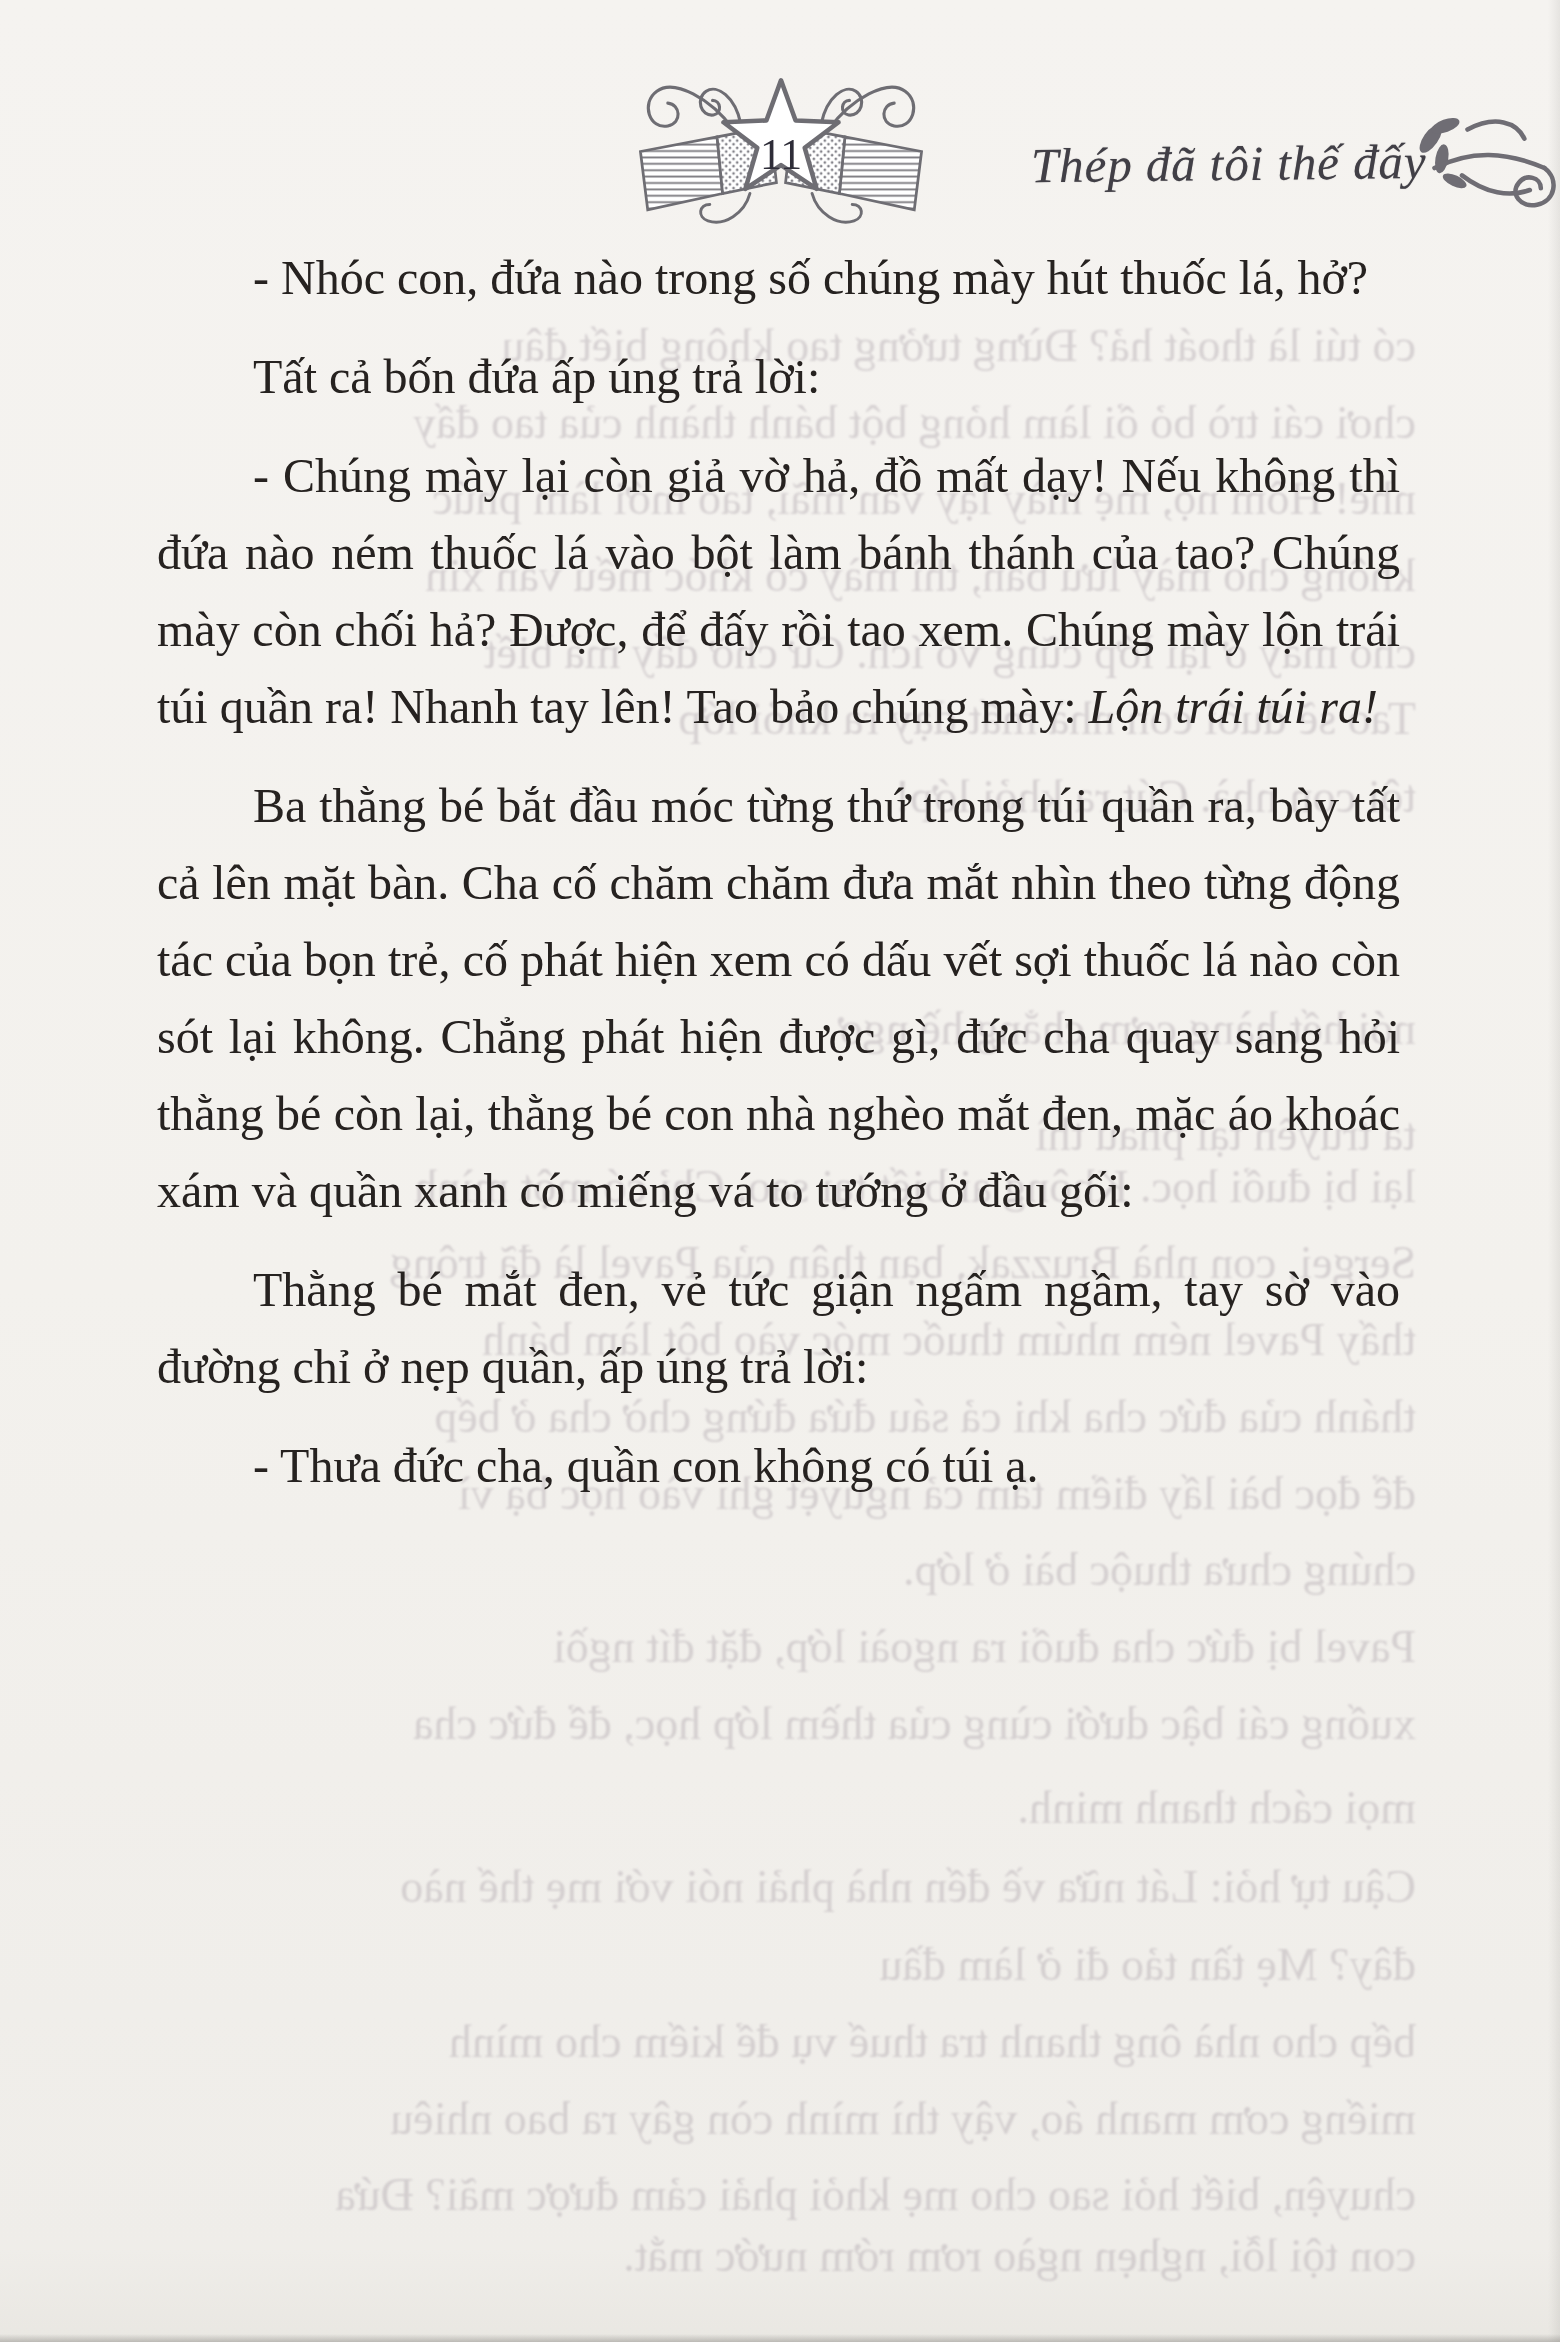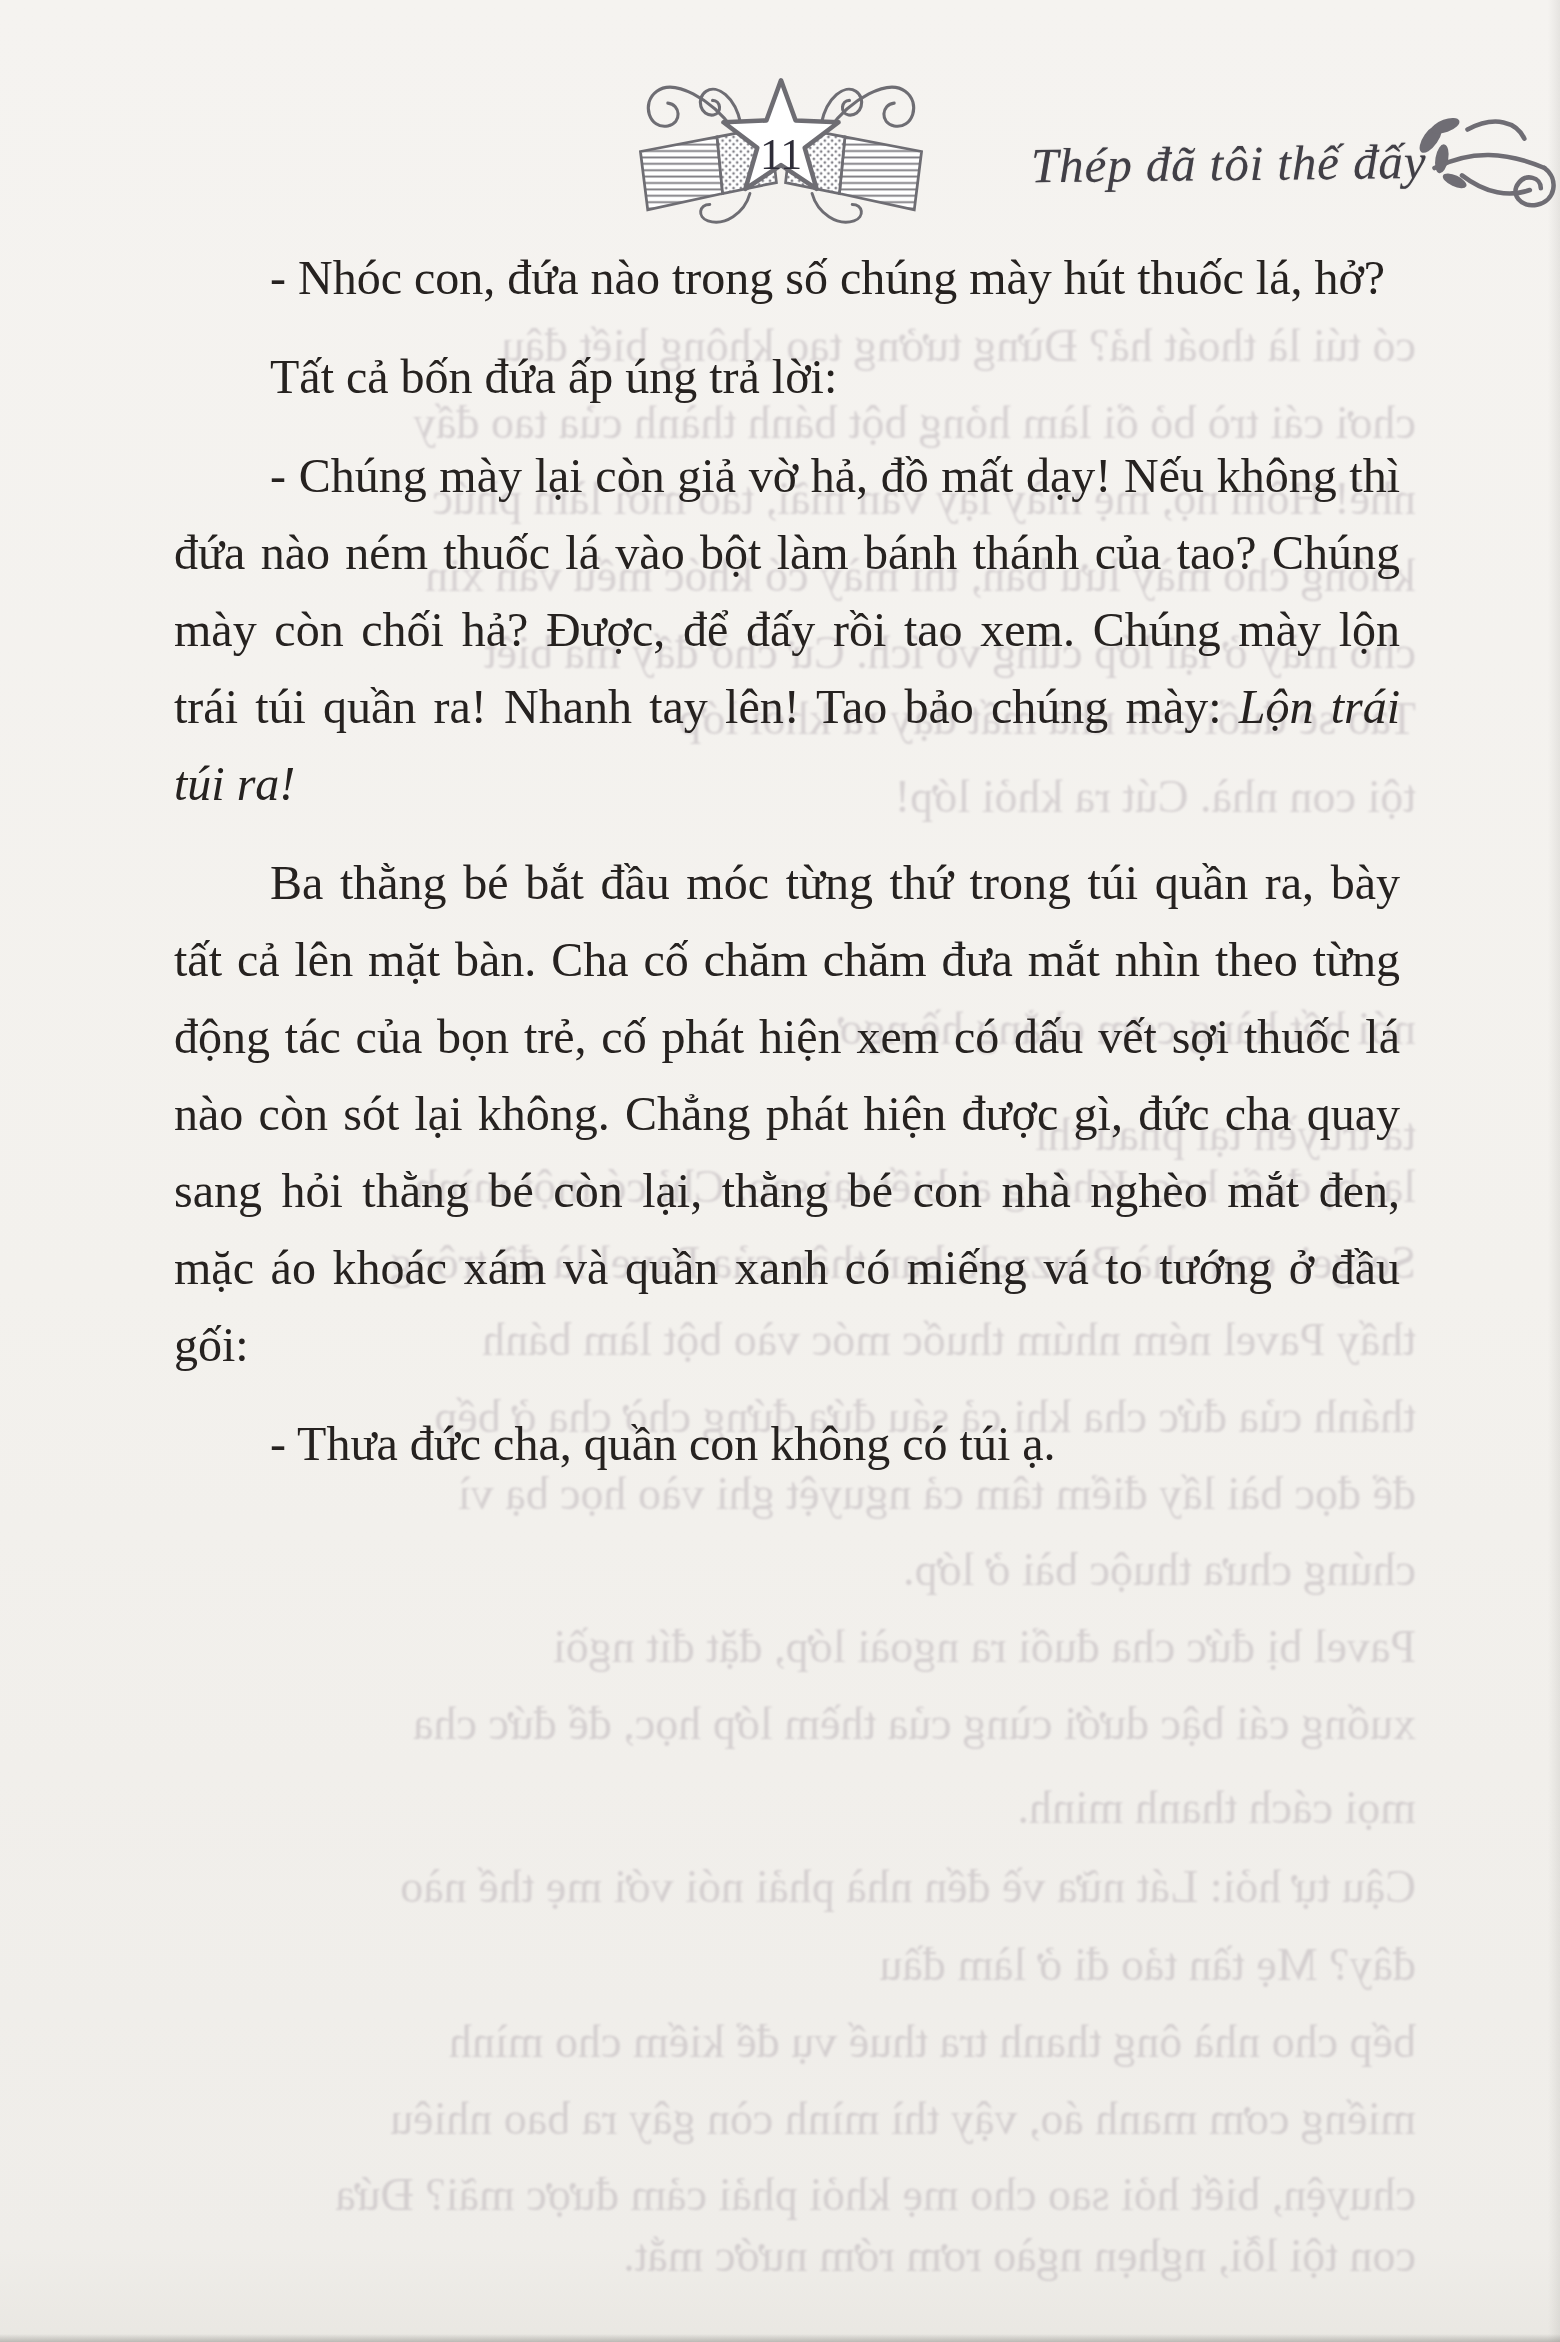--- a/index.html
+++ b/index.html
@@ -55,21 +55,21 @@
   }
   .flourish{position:absolute;left:1407px;top:102px;width:154px;height:121px;z-index:3;}
 
   
   .text-block{
     position:absolute;left:157px;top:239px;width:1243px;z-index:2;
     font-size:48px;line-height:77px;color:#262220;
     text-align:justify;
   }
   .text-block p{
-    margin:0 0 22px 17px;text-indent:96px;
+    margin:0 0 22px 0;text-indent:96px;
   }
   .text-block i{}
 </style>
 </head>
 <body>
 
 <div id="page">
 
   <div class="bleed-layer">
       <div class="bleed-line" style="top: 318px;">có túi là thoát hả? Đừng tưởng tao không biết đâu</div>
@@ -159,19 +159,20 @@
         <path d="M 60,80 C 86,100 112,104 134,96"></path>
       </g>
     </svg>
   </div>
 
   <div class="text-block">
     <p><span>- Nhóc con, đứa nào trong số chúng mày hút thuốc lá, hở?</span></p>
     <p><span>Tất cả bốn đứa ấp úng trả lời:</span></p>
     <p><span>- Chúng mày lại còn giả vờ hả, đồ mất dạy! Nếu không thì đứa nào ném thuốc lá vào bột làm bánh thánh của tao? Chúng mày còn chối hả? Được, để đấy rồi tao xem. Chúng mày lộn trái túi quần ra! Nhanh tay lên! Tao bảo chúng mày: </span><i>Lộn trái túi ra!</i></p>
     <p><span>Ba thằng bé bắt đầu móc từng thứ trong túi quần ra, bày tất cả lên mặt bàn. Cha cố chăm chăm đưa mắt nhìn theo từng động tác của bọn trẻ, cố phát hiện xem có dấu vết sợi thuốc lá nào còn sót lại không. Chẳng phát hiện được gì, đức cha quay sang hỏi thằng bé còn lại, thằng bé con nhà nghèo mắt đen, mặc áo khoác xám và quần xanh có miếng vá to tướng ở đầu gối:</span></p>
+    <p><span>Thằng bé mắt đen, vẻ tức giận ngấm ngầm, tay sờ vào đường chỉ ở nẹp quần, ấp úng trả lời:</span></p>
     <p><span>- Thưa đức cha, quần con không có túi ạ.</span></p>
   </div>
 
   <div class="edge-right"></div>
   <div class="edge-bottom"></div>
 </div>
 
 
 </body></html>

